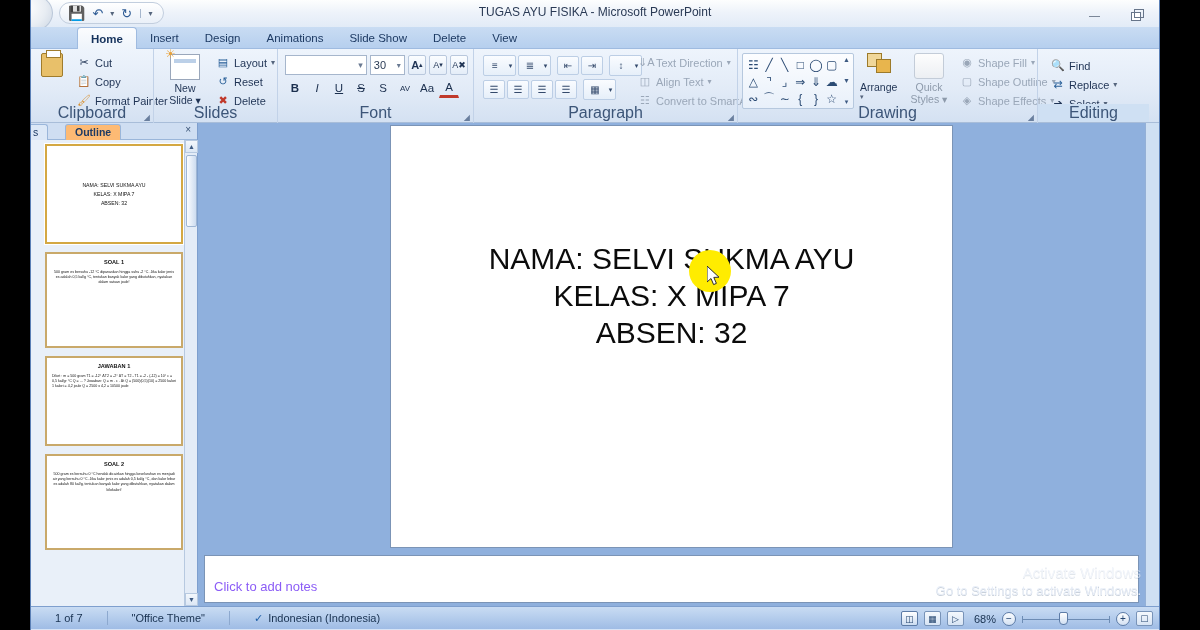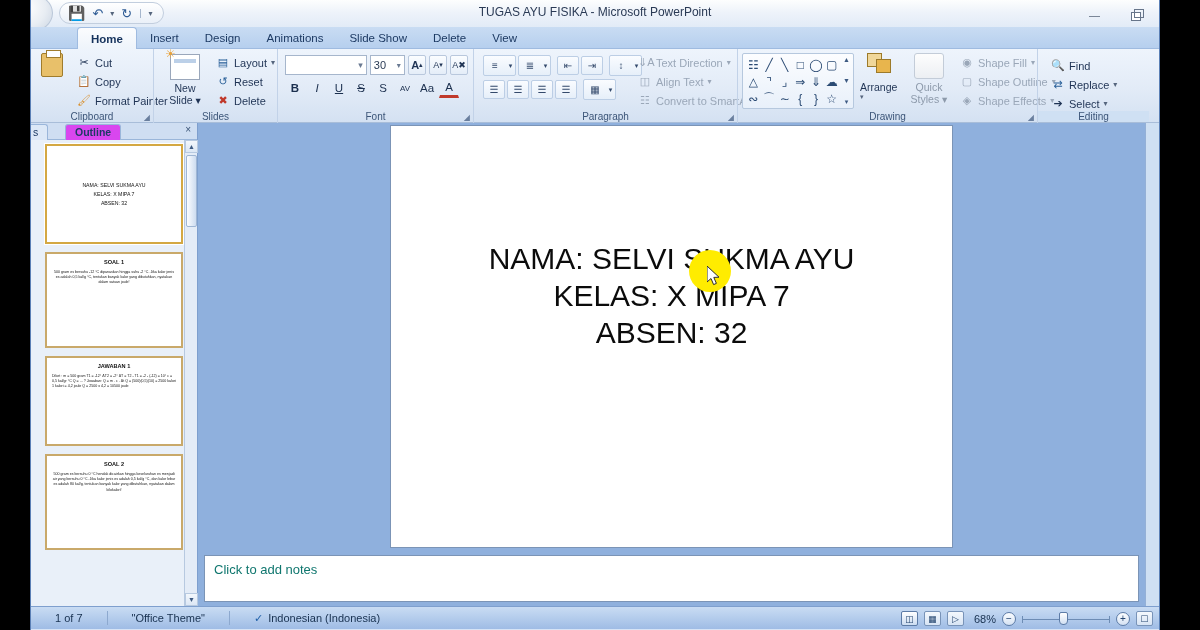--- a/index.html
+++ b/index.html
@@ -75,21 +75,21 @@
   .ribbon {
     position: relative; height: 74px;
     background: linear-gradient(180deg,#eef4fc 0%,#e2ebf7 55%,#d4e1f2 100%);
     border-bottom: 1px solid #a8bdd9;
     display: flex;
   }
   .group { position: relative; height: 74px; padding: 3px 5px 0; }
   .group + .group { border-left: 1px solid #c2d2e8; }
   .grouplabel {
     position: absolute; bottom: 1px; left: 0; right: 0;
-    text-align: center; font-size: 10px; color: #3c5578;
+    text-align: center; font-size: 16px; color: #3c5578;
   }
   .dlg { position: absolute; bottom: 1px; right: 3px; font-size: 8px; color: #6a7f9e; }
   .btn { display: flex; align-items: center; gap: 4px; font-size: 11px; color: #1f3354;
          padding: 1px 4px; height: 19px; white-space: nowrap; }
   .ico { display: inline-block; width: 14px; text-align: center; font-size: 11px; }
   .gray { color: #9aa7b8; }
   .ico.red { color: #c0392b; }
   .ico.blue { color: #2a6099; }
   .ico.orange { color: #d98f2b; }
   
@@ -162,21 +162,21 @@
   .leftpane {
     position: absolute; left: 0; top: 0; width: 167px; bottom: 0;
     background: #e9f0f9; border-right: 1px solid #7e9fce;
   }
   .panetabs { position: relative; height: 17px; background: #cfdef2;
               border-bottom: 1px solid #9ab6da; }
   .ptab { position:absolute; top:1px; height:16px; padding:1px 9px 0; font-size:10.5px;
           color:#1d3a63; border:1px solid #9ab6da; border-bottom:none;
           border-radius:3px 3px 0 0; }
   .ptab.a { left:-8px; background:#dce8f7; }
-  .ptab.b { left:34px; background:#d946ef; font-weight:bold; }
+  .ptab.b { left:34px; background:#fdba74; font-weight:bold; }
   .pclose { position:absolute; right:6px; top:1px; font-size:10px; color:#3b5578; }
   .thumbscroll {
     position:absolute; right:0; top:17px; bottom:0; width:13px;
     background:#e4ecf7; border-left:1px solid #b7c9e0;
   }
   .ts-up, .ts-dn { position:absolute; left:0; width:13px; height:13px; font-size:7px;
                    color:#3d5a82; display:flex; align-items:center; justify-content:center;
                    background:linear-gradient(180deg,#f3f7fc,#dce7f5); border:1px solid #b7c9e0; }
   .ts-up { top:0; } .ts-dn { bottom:0; }
   .ts-thumb { position:absolute; left:1px; top:15px; width:11px; height:72px;
@@ -204,21 +204,21 @@
                   border:1px dashed #9a9a9a; display:flex; align-items:center; justify-content:center; }
   .subtitle-box span { font-size:20px; color:#8b8b8b; }
   .cursor-blob { position:absolute; left:298px; top:124px; width:42px; height:42px;
                  border-radius:50%; background:#ffec00; }
   .cursor-arrow { position:absolute; left:316px; top:140px; width:0; height:0; }
   .cursor-arrow svg { position:absolute; left:0; top:0; }
   
   .notes { position:absolute; left:167px; right:14px; bottom:0; height:57px;
            background:#8fb0dd; padding: 6px 6px 4px; }
   .notesbox { height:100%; background:#fff; border:1px solid #7b94b6;
-              font-size:13px; color:#0f766e; padding:6px 9px; }
+              font-size:13px; color:#8b5cf6; padding:23px 9px; }
   .watermark { position:absolute; right:18px; bottom:6px; text-align:right;
                color:#e8eef8; font-size:13px; line-height:18px; text-shadow:0 1px 0 rgba(40,70,110,.25); }
   .watermark .big { font-size:15px; opacity:.55; }
   .vscroll { position:absolute; right:0; top:0; bottom:0; width:14px; background:#cfe0f3;
              border-left:1px solid #94b0d6; }
   
   .status { position:relative; height:23px;
             background: linear-gradient(180deg,#c9dcf3,#9fbce5);
             border-top:1px solid #7e9fce; display:flex; align-items:center;
             font-size:11px; color:#17304f; }
@@ -566,20 +566,24 @@
             <polygon points="0,0 0,16 4,12.5 6.6,18.6 9.4,17.4 6.8,11.4 12,11.2" fill="#ffffff" stroke="#2b2b2b" stroke-width="1"></polygon>
           </svg>
         </div>
       </div>
     </div>
 
     <div class="notes">
       <div class="notesbox">Click to add notes</div>
     </div>
 
+    <div class="watermark">
+      <div class="big">Activate Windows</div>
+      <div>Go to Settings to activate Windows.</div>
+    </div>
 
     <div class="vscroll"></div>
   </div>
 
   <div class="status">
     <div class="st-item">1 of 7</div>
     <div class="st-sep"></div>
     <div class="st-item">"Office Theme"</div>
     <div class="st-sep"></div>
     <div class="st-item">

